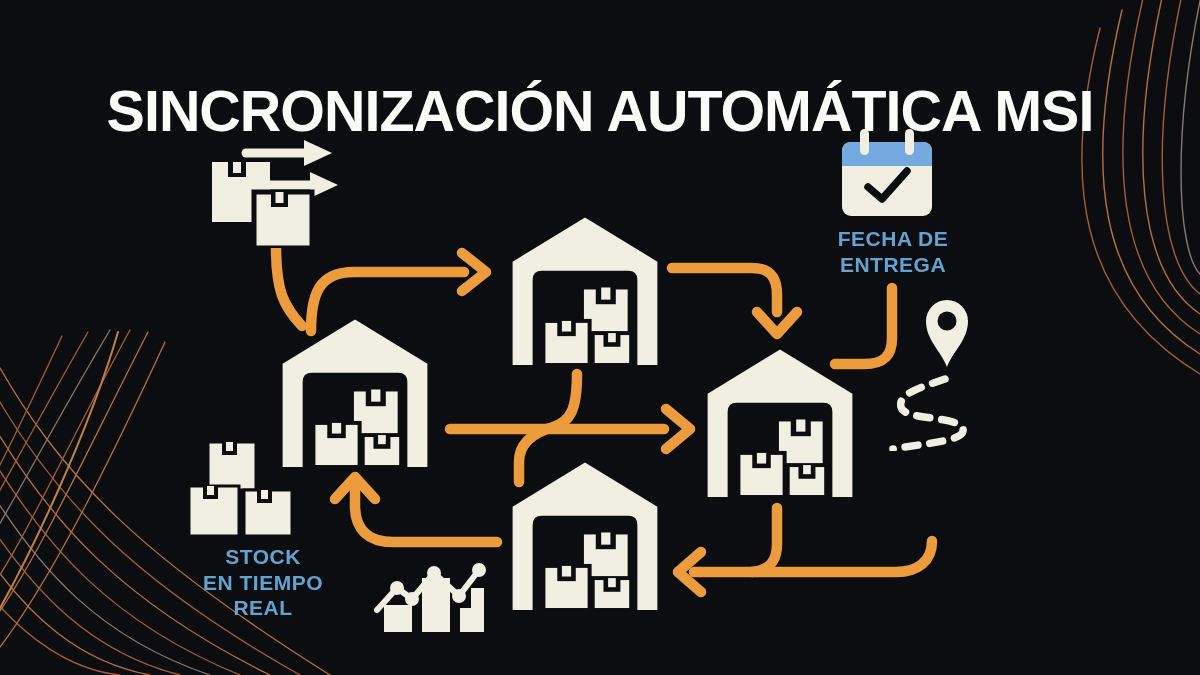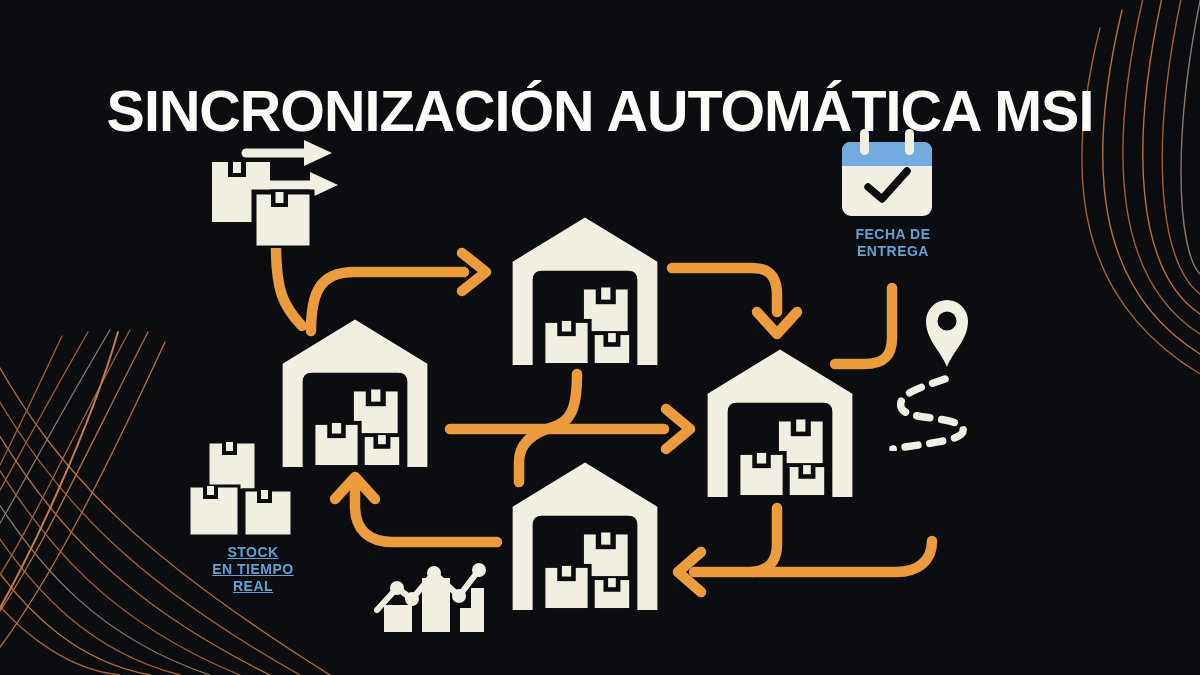--- a/index.html
+++ b/index.html
@@ -19,29 +19,29 @@
     font-size:58px;
     font-weight:700;
     letter-spacing:-1px;
     white-space:nowrap;
     transform:scaleX(0.99);
   }
   .blue-label{
     position:absolute;
     color:#64a2d2;
     font-weight:700;
-    font-size:14px;
+    font-size:21px;
     line-height:1.22;
     letter-spacing:.5px;
     text-align:center;
     white-space:pre-line;
   }
   .label-fecha{left:773px;top:226px;width:240px;}
   .label-rutas{left:815px;top:478px;width:240px;}
-  .label-stock{left:153px;top:544px;width:200px;text-decoration:underline;}
+  .label-stock{left:163px;top:544px;width:200px;}
 </style>
 </head>
 <body>
 
 <div class="stage">
 
   <svg class="abs" style="left:0;top:0" width="1200" height="675" viewBox="0 0 1200 675" fill="none" stroke-linecap="round">
 
     <g stroke-width="1.4" opacity="0.9">
       <path d="M1100,28 C1062,180 1078,300 1200,374" stroke="#b5683c"></path>

